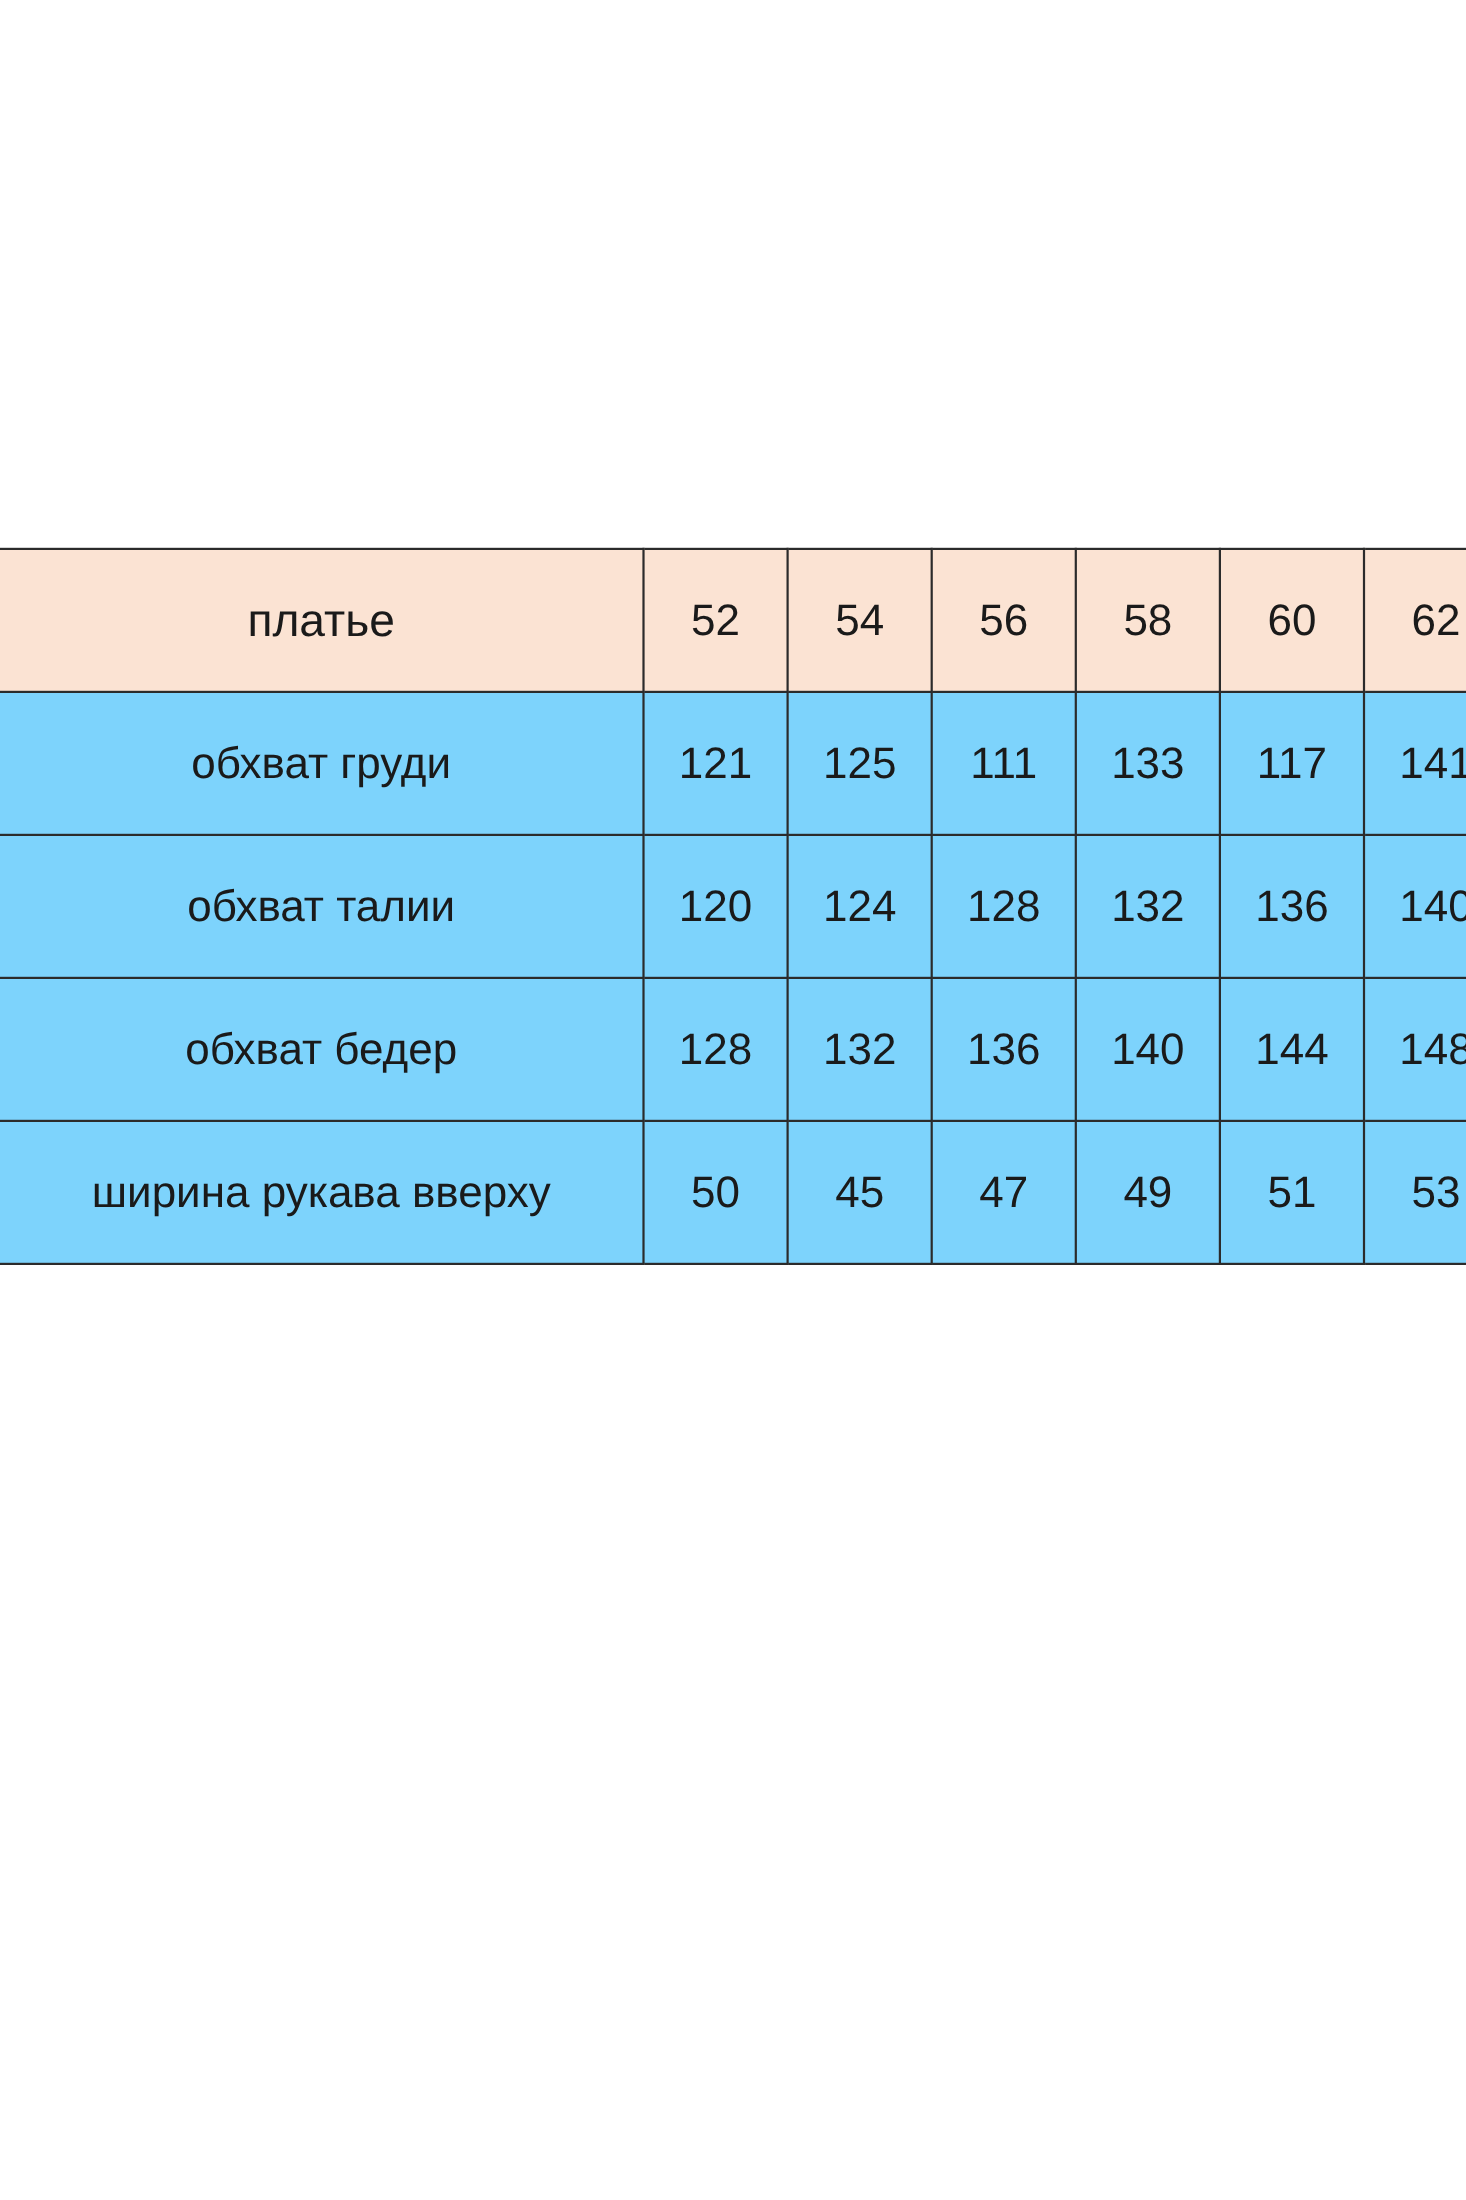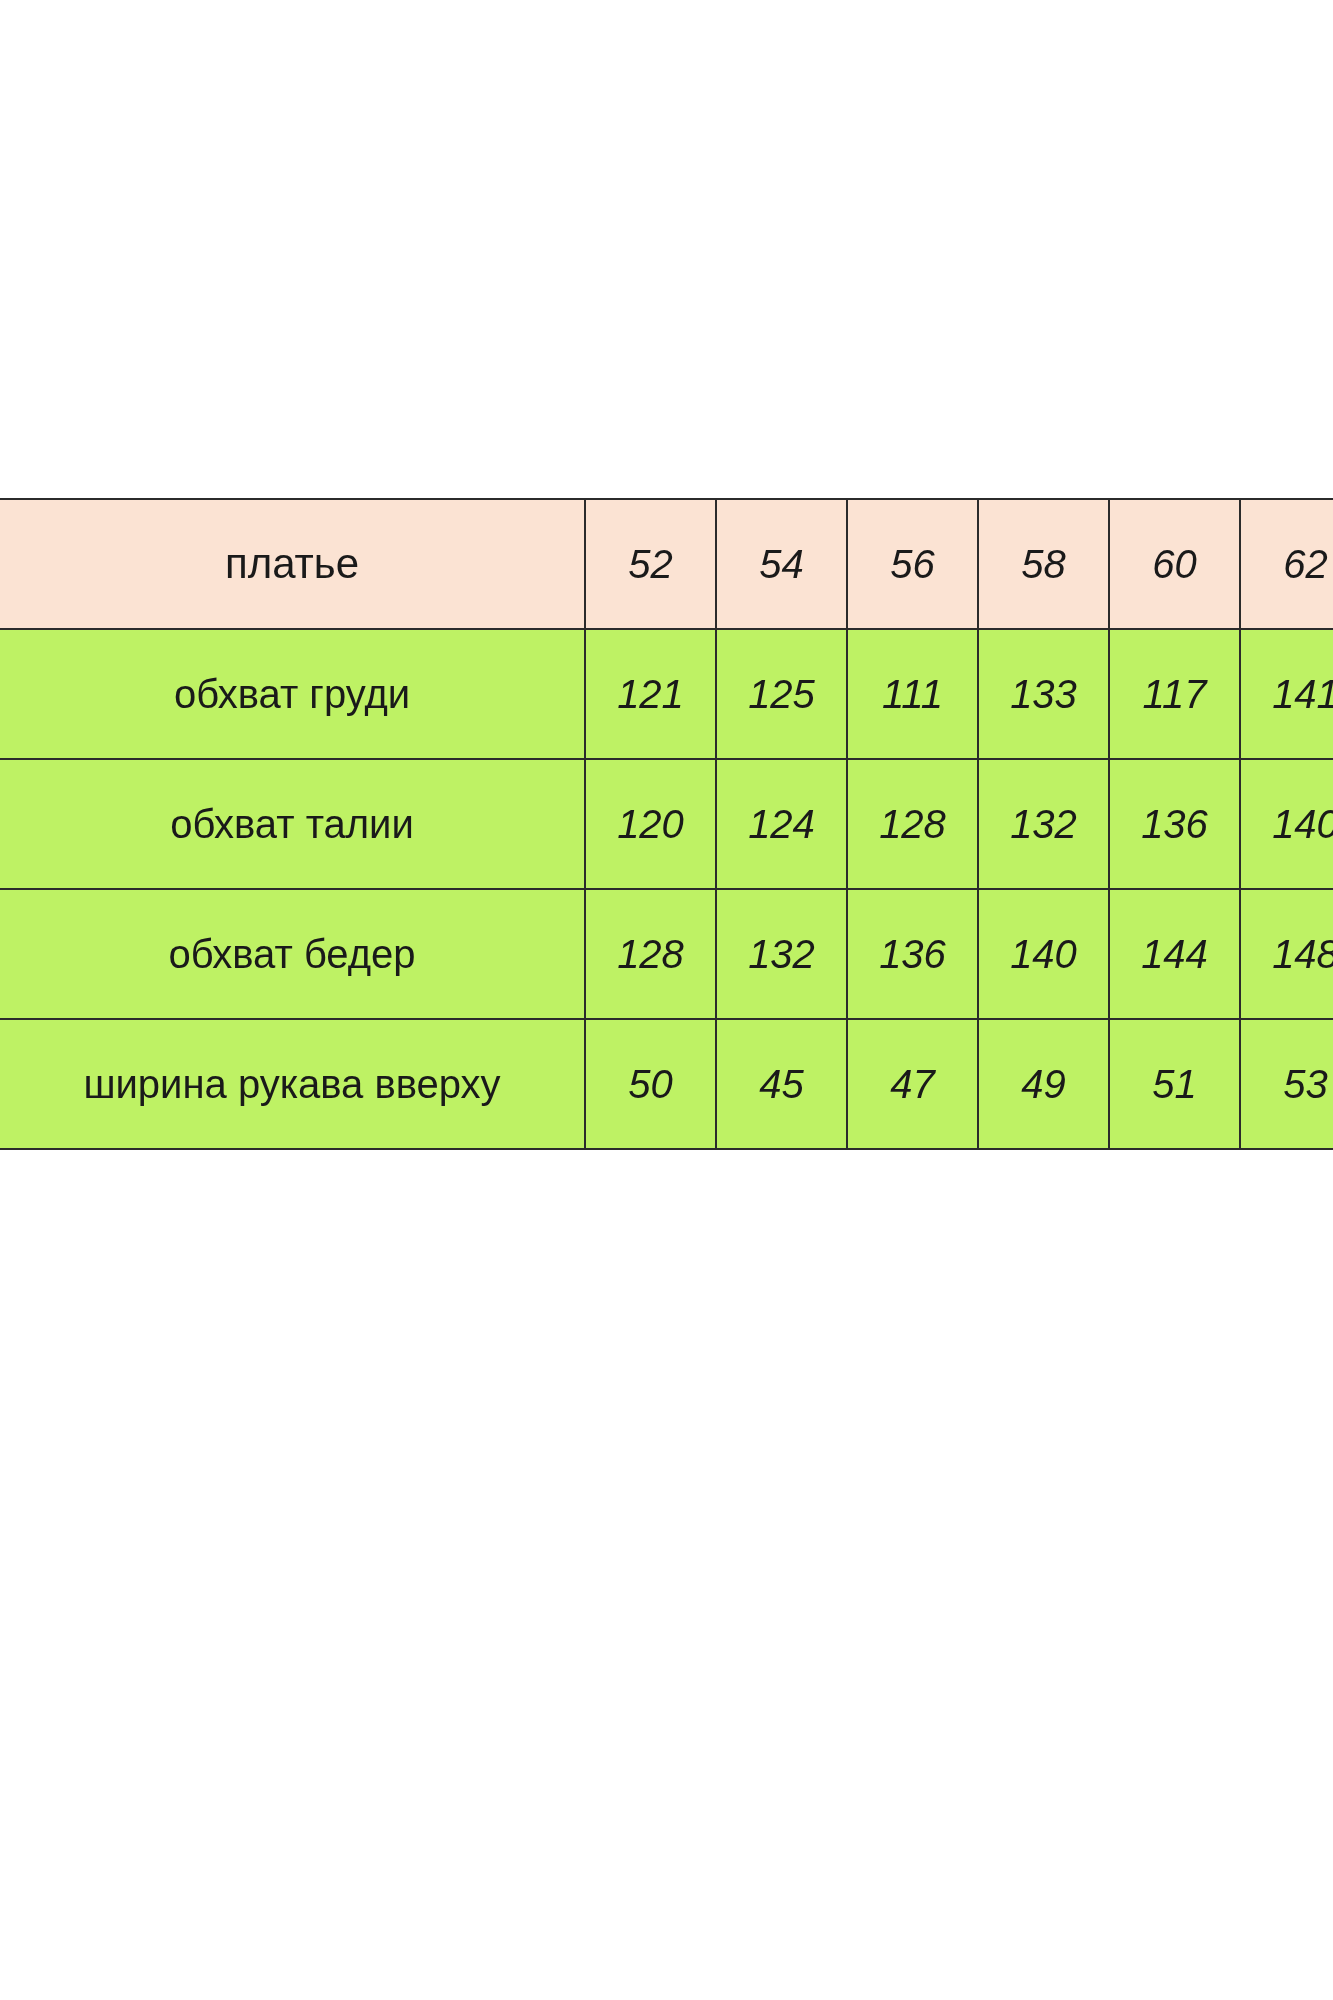--- a/index.html
+++ b/index.html
@@ -27,39 +27,38 @@
   }
   table.size-table td, table.size-table th {
     border: 2px solid #2b2b2b;
     padding: 0;
     height: 128px;
     text-align: center;
     vertical-align: middle;
     font-weight: normal;
     color: #1a1a1a;
     font-size: 40px;
-    background: #bef264;
+    background: #7dd3fc;
   }
   table.size-table tr.header-row td {
     background: #fbe3d3;
     font-size: 40px;
   }
   table.size-table tr.header-row td.label-cell {
     font-size: 42px;
   }
   td.label-cell {
     width: 585px;
     text-align: center;
     font-size: 42px;
     padding: 0 12px;
     box-sizing: border-box;
   }
   td.value-cell {
     width: 129px;
-    font-style: italic;
   }
   
   table.size-table tr td:first-child {
     border-left: none;
   }
 </style>
 </head>
 <body>
 
 <div class="table-wrap">

